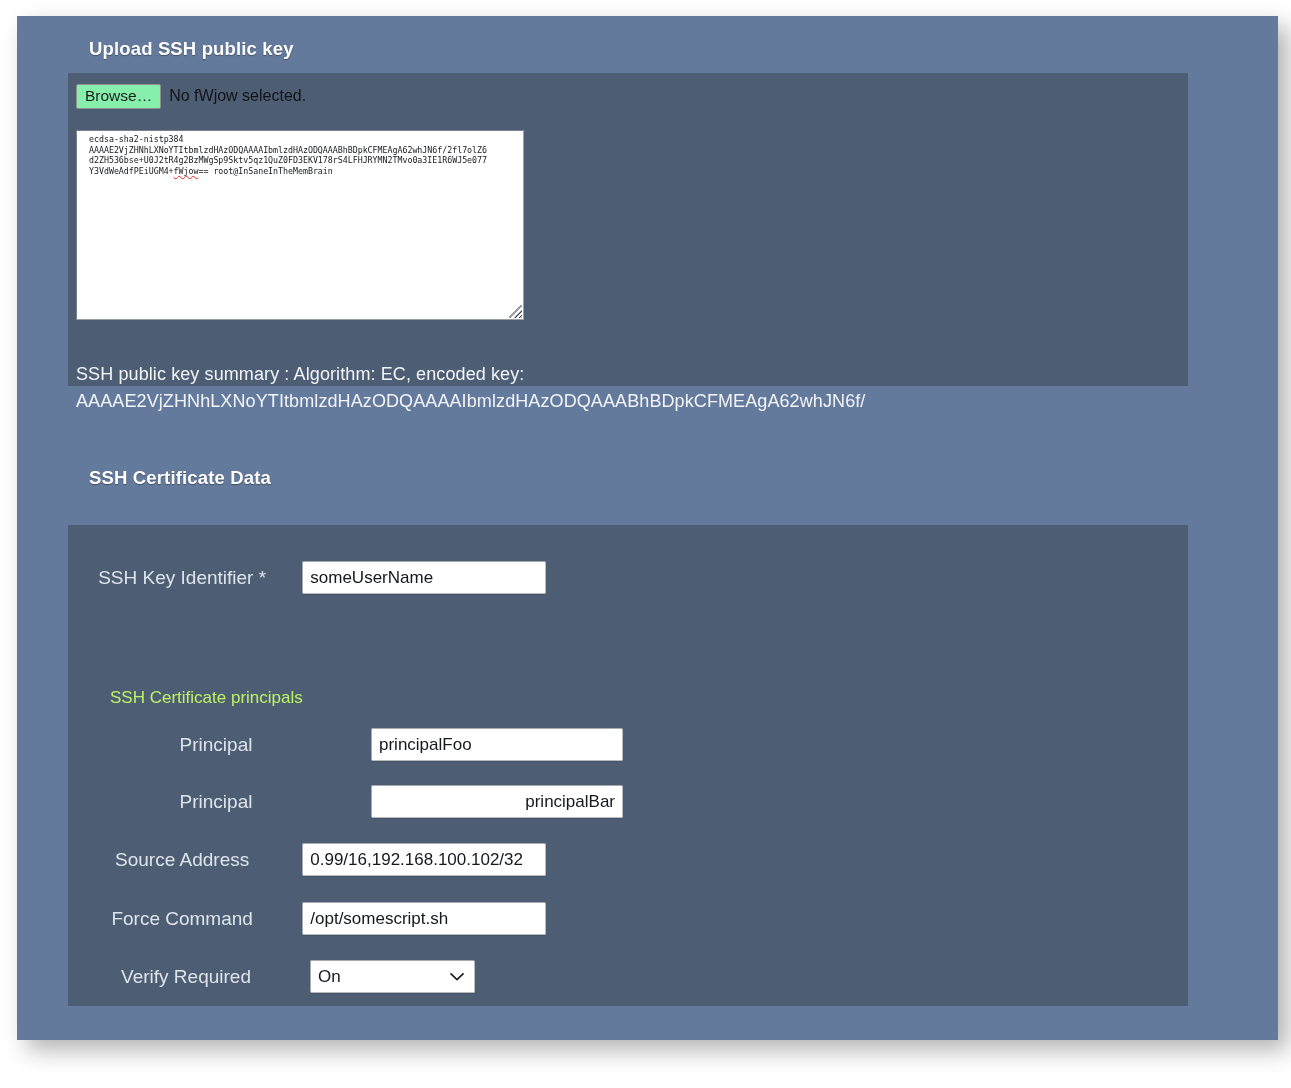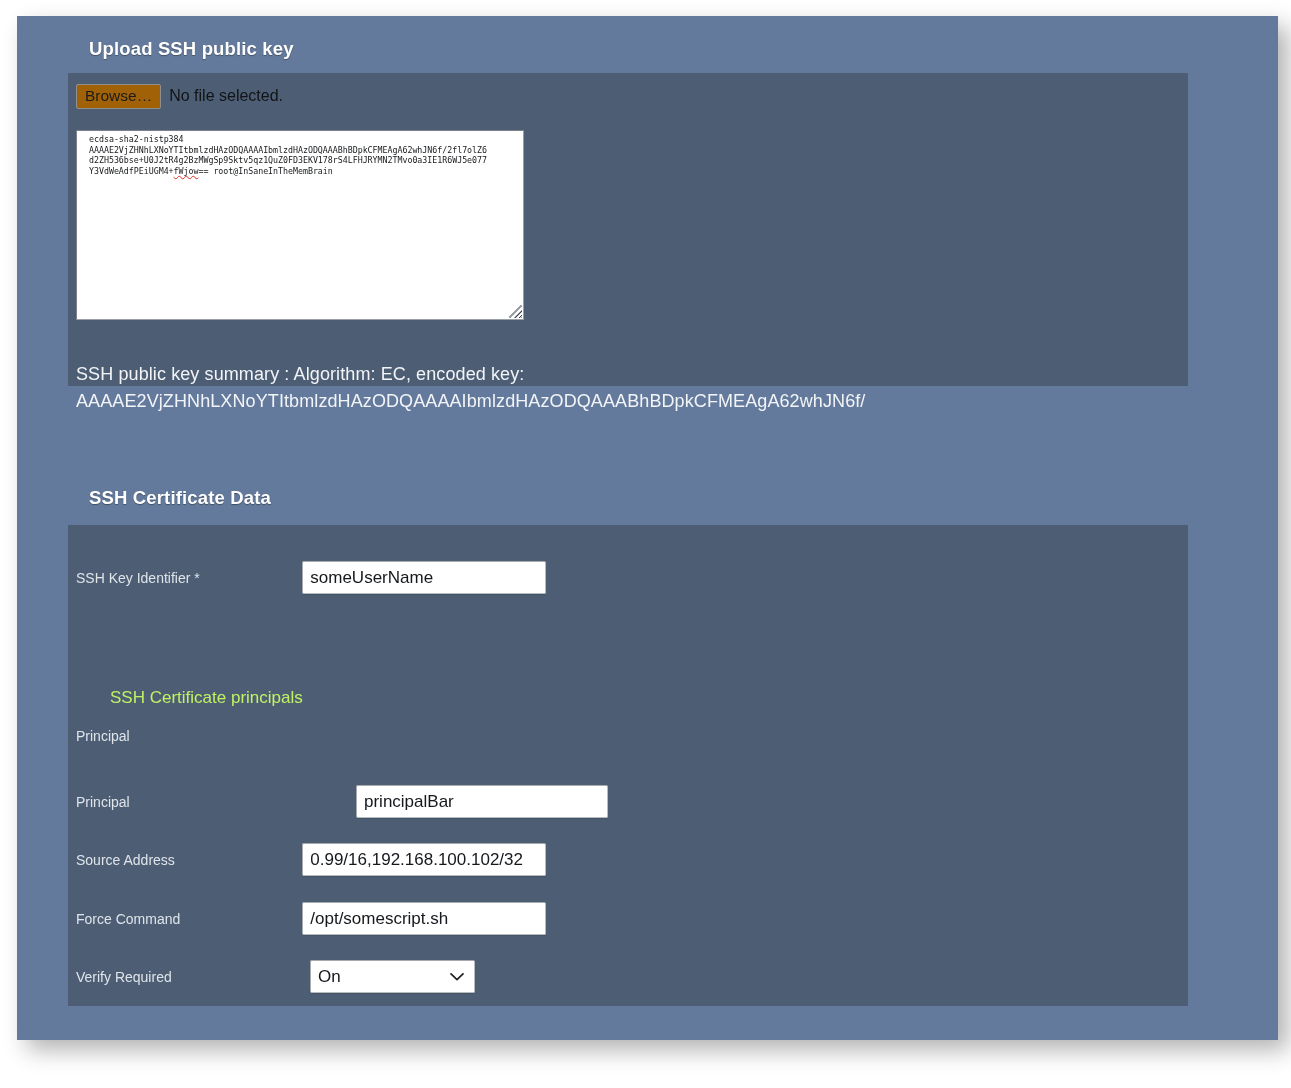--- a/index.html
+++ b/index.html
@@ -53,21 +53,21 @@
   
   .file-row {
     position: absolute;
     left: 8px;
     top: 11px;
     display: flex;
     align-items: center;
     gap: 8px;
   }
   .browse-button {
-    background: #a16207;
+    background: #86efac;
     border: 1px solid #8f8f8f;
     border-radius: 2px;
     color: #1b1b1b;
     font-size: 15.5px;
     font-family: "Liberation Sans", sans-serif;
     padding: 2px 8px 3px 8px;
     line-height: 1.15;
     cursor: pointer;
   }
   .file-status {
@@ -128,22 +128,22 @@
   }
 
   
   .form-row {
     position: absolute;
     display: flex;
     align-items: center;
   }
   .form-label {
     color: #dfe4ea;
-    font-size: 14px;
-    text-align: left;
+    font-size: 19px;
+    text-align: center;
     white-space: nowrap;
   }
   .text-input {
     background: #ffffff;
     border: 1px solid #b9bdc2;
     border-top: 1px solid #a7abb0;
     border-left: 1px solid #a7abb0;
     border-radius: 2px;
     color: #15181c;
     font-family: "Liberation Sans", sans-serif;
@@ -195,53 +195,54 @@
 <div id="screen">
 
   <div class="outer-panel">
 
     <div class="section-header" style="position:absolute; left:72px; top:22px;">Upload SSH public key</div>
 
     <div class="inner-panel" id="upload-panel">
 
       <div class="file-row">
         <button class="browse-button">Browse…</button>
-        <span class="file-status">No file selected.</span>
+        <span class="file-status">No fWjow selected.</span>
       </div>
 
       <div class="key-textarea" spellcheck="false"><span>ecdsa-sha2-nistp384</span>
 <span>AAAAE2VjZHNhLXNoYTItbmlzdHAzODQAAAAIbmlzdHAzODQAAABhBDpkCFMEAgA62whJN6f/2fl7olZ6</span>
 <span>d2ZH536bse+U0J2tR4g2BzMWgSp9Sktv5qz1QuZ0FD3EKV178rS4LFHJRYMN2TMvo0a3IE1R6WJ5e077</span>
 <span>Y3VdWeAdfPEiUGM4+</span><span class="squiggle">fWjow</span><span>== root@InSaneInTheMemBrain</span><span class="resize-grip"></span></div>
 
       <div class="summary-wrap">
         <div class="summary-line">SSH public key summary : Algorithm: EC, encoded key:</div>
         <div class="summary-line">AAAAE2VjZHNhLXNoYTItbmlzdHAzODQAAAAIbmlzdHAzODQAAABhBDpkCFMEAgA62whJN6f/</div>
       </div>
     </div>
 
-    <div class="section-header" style="position:absolute; left:72px; top:471px;">SSH Certificate Data</div>
+    <div class="section-header" style="position:absolute; left:72px; top:451px;">SSH Certificate Data</div>
 
     <div class="inner-panel" id="cert-panel">
 
       <div class="form-row" style="left:8px; top:36px; width:470px;">
         <span class="form-label" style="width:220px;">SSH Key Identifier *</span>
         <input class="text-input" style="margin-left: 14px; width: 252px; height: 33px;" type="text" value="someUserName">
       </div>
 
 
       <div class="subsection-title" style="left:42px; top:163px;">SSH Certificate principals</div>
 
       <div class="form-row" style="left:8px; top:203px; width:560px;">
         <span class="form-label" style="width:280px;">Principal</span>
+        <input class="text-input" style="margin-left: 15px; width: 252px; height: 33px;" type="text" value="principalFoo">
       </div>
 
       <div class="form-row" style="left:8px; top:260px; width:560px;">
         <span class="form-label" style="width:280px;">Principal</span>
-        <input class="text-input" style="width: 252px; height: 33px;" type="text" value="principalBar">
+        <input class="text-input" style="margin-left: 15px; width: 252px; height: 33px; text-align: right;" type="text" value="principalBar">
       </div>
 
       <div class="form-row" style="left:8px; top:318px; width:470px;">
         <span class="form-label" style="width:220px;">Source Address</span>
         <input class="text-input" style="margin-left: 14px; width: 252px; height: 33px;" type="text" value="0.99/16,192.168.100.102/32">
       </div>
 
       <div class="form-row" style="left:8px; top:435px; width:470px;">
         <span class="form-label" style="width:220px;">Verify Required</span>
         <span class="select-wrap" style="margin-left:14px;">

